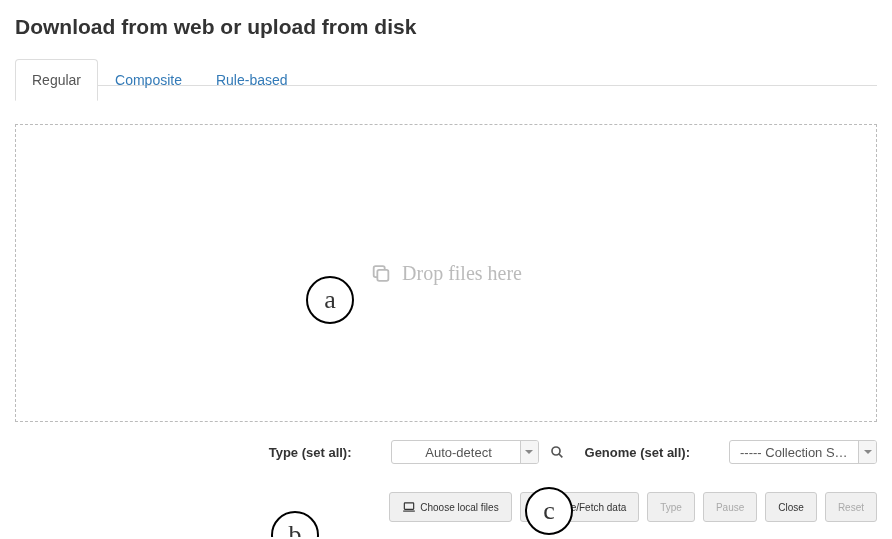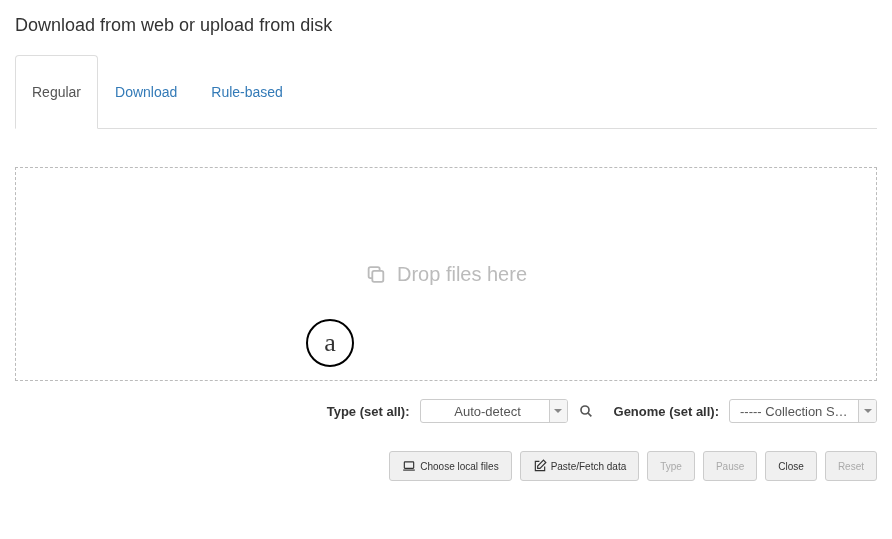--- a/index.html
+++ b/index.html
@@ -6,51 +6,52 @@
   body {
     margin: 0;
     padding: 15px;
     font-family: -apple-system, BlinkMacSystemFont, "Segoe UI", Helvetica, Arial, sans-serif;
     font-size: 14px;
     color: #333;
     background: #fff;
     width: 892px;
   }
   .page-title {
-    font-size: 18px;
-    font-weight: normal;
-    margin: 0 0 18px 0;
+    font-size: 21px;
+    font-weight: bold;
+    margin: 0 0 4px 0;
     color: #333;
   }
   .tabs {
     display: flex;
     border-bottom: 1px solid #ddd;
     margin-bottom: 0;
   }
   .tab {
-    padding: 28px 16px;
+    padding: 12px 16px;
     cursor: pointer;
     color: #337ab7;
     position: relative;
-    top: 1px;
+    top: 16px;
     border: 1px solid transparent;
     border-radius: 4px 4px 0 0;
     text-align: right;
   }
   .tab.active {
     color: #555;
     background: #fff;
     border: 1px solid #ddd;
     border-bottom: 1px solid #fff;
   }
   .drop-area {
     margin: 38px 0 0 0;
     border: 1px dashed #bbb;
-    height: 214px;
-    position: relative;
+    height: 298px;
+    position: relative;
+    font-family: Liberation Serif, serif;
   }
   .drop-label {
     position: absolute;
     top: 50%;
     left: 50%;
     transform: translate(-50%, -50%);
     display: flex;
     align-items: center;
     gap: 10px;
     color: #bbb;
@@ -91,20 +92,21 @@
     border-radius: 3px;
     background: #fff;
     display: flex;
     align-items: center;
     padding: 0 22px 0 10px;
     color: #555;
     font-size: 13px;
     overflow: hidden;
     white-space: nowrap;
     text-overflow: ellipsis;
+    margin-left: 29px;
   }
   .select-wrap .caret-box {
     position: absolute;
     right: 0;
     top: 0;
     bottom: 0;
     width: 18px;
     border-left: 1px solid #ccc;
     background: #f5f5f5;
     display: flex;
@@ -148,21 +150,21 @@
   .icon-sm { width: 14px; height: 14px; }
   .content-wrap { position: relative; }
 </style>
 </head>
 <body>
 
 <h1 class="page-title">Download from web or upload from disk</h1>
 
 <div class="tabs">
   <div class="tab active">Regular</div>
-  <div class="tab">Download</div>
+  <div class="tab">Composite</div>
   <div class="tab">Rule-based</div>
 </div>
 
 <div class="content-wrap">
 
   <div class="drop-area">
     <div class="drop-label">
       <svg width="22" height="22" viewBox="0 0 24 24" fill="none" stroke="#bbb" stroke-width="2">
         <rect x="8" y="8" width="12" height="12" rx="2"></rect>
         <path d="M16 8V6a2 2 0 0 0-2-2H6a2 2 0 0 0-2 2v8a2 2 0 0 0 2 2h2"></path>

